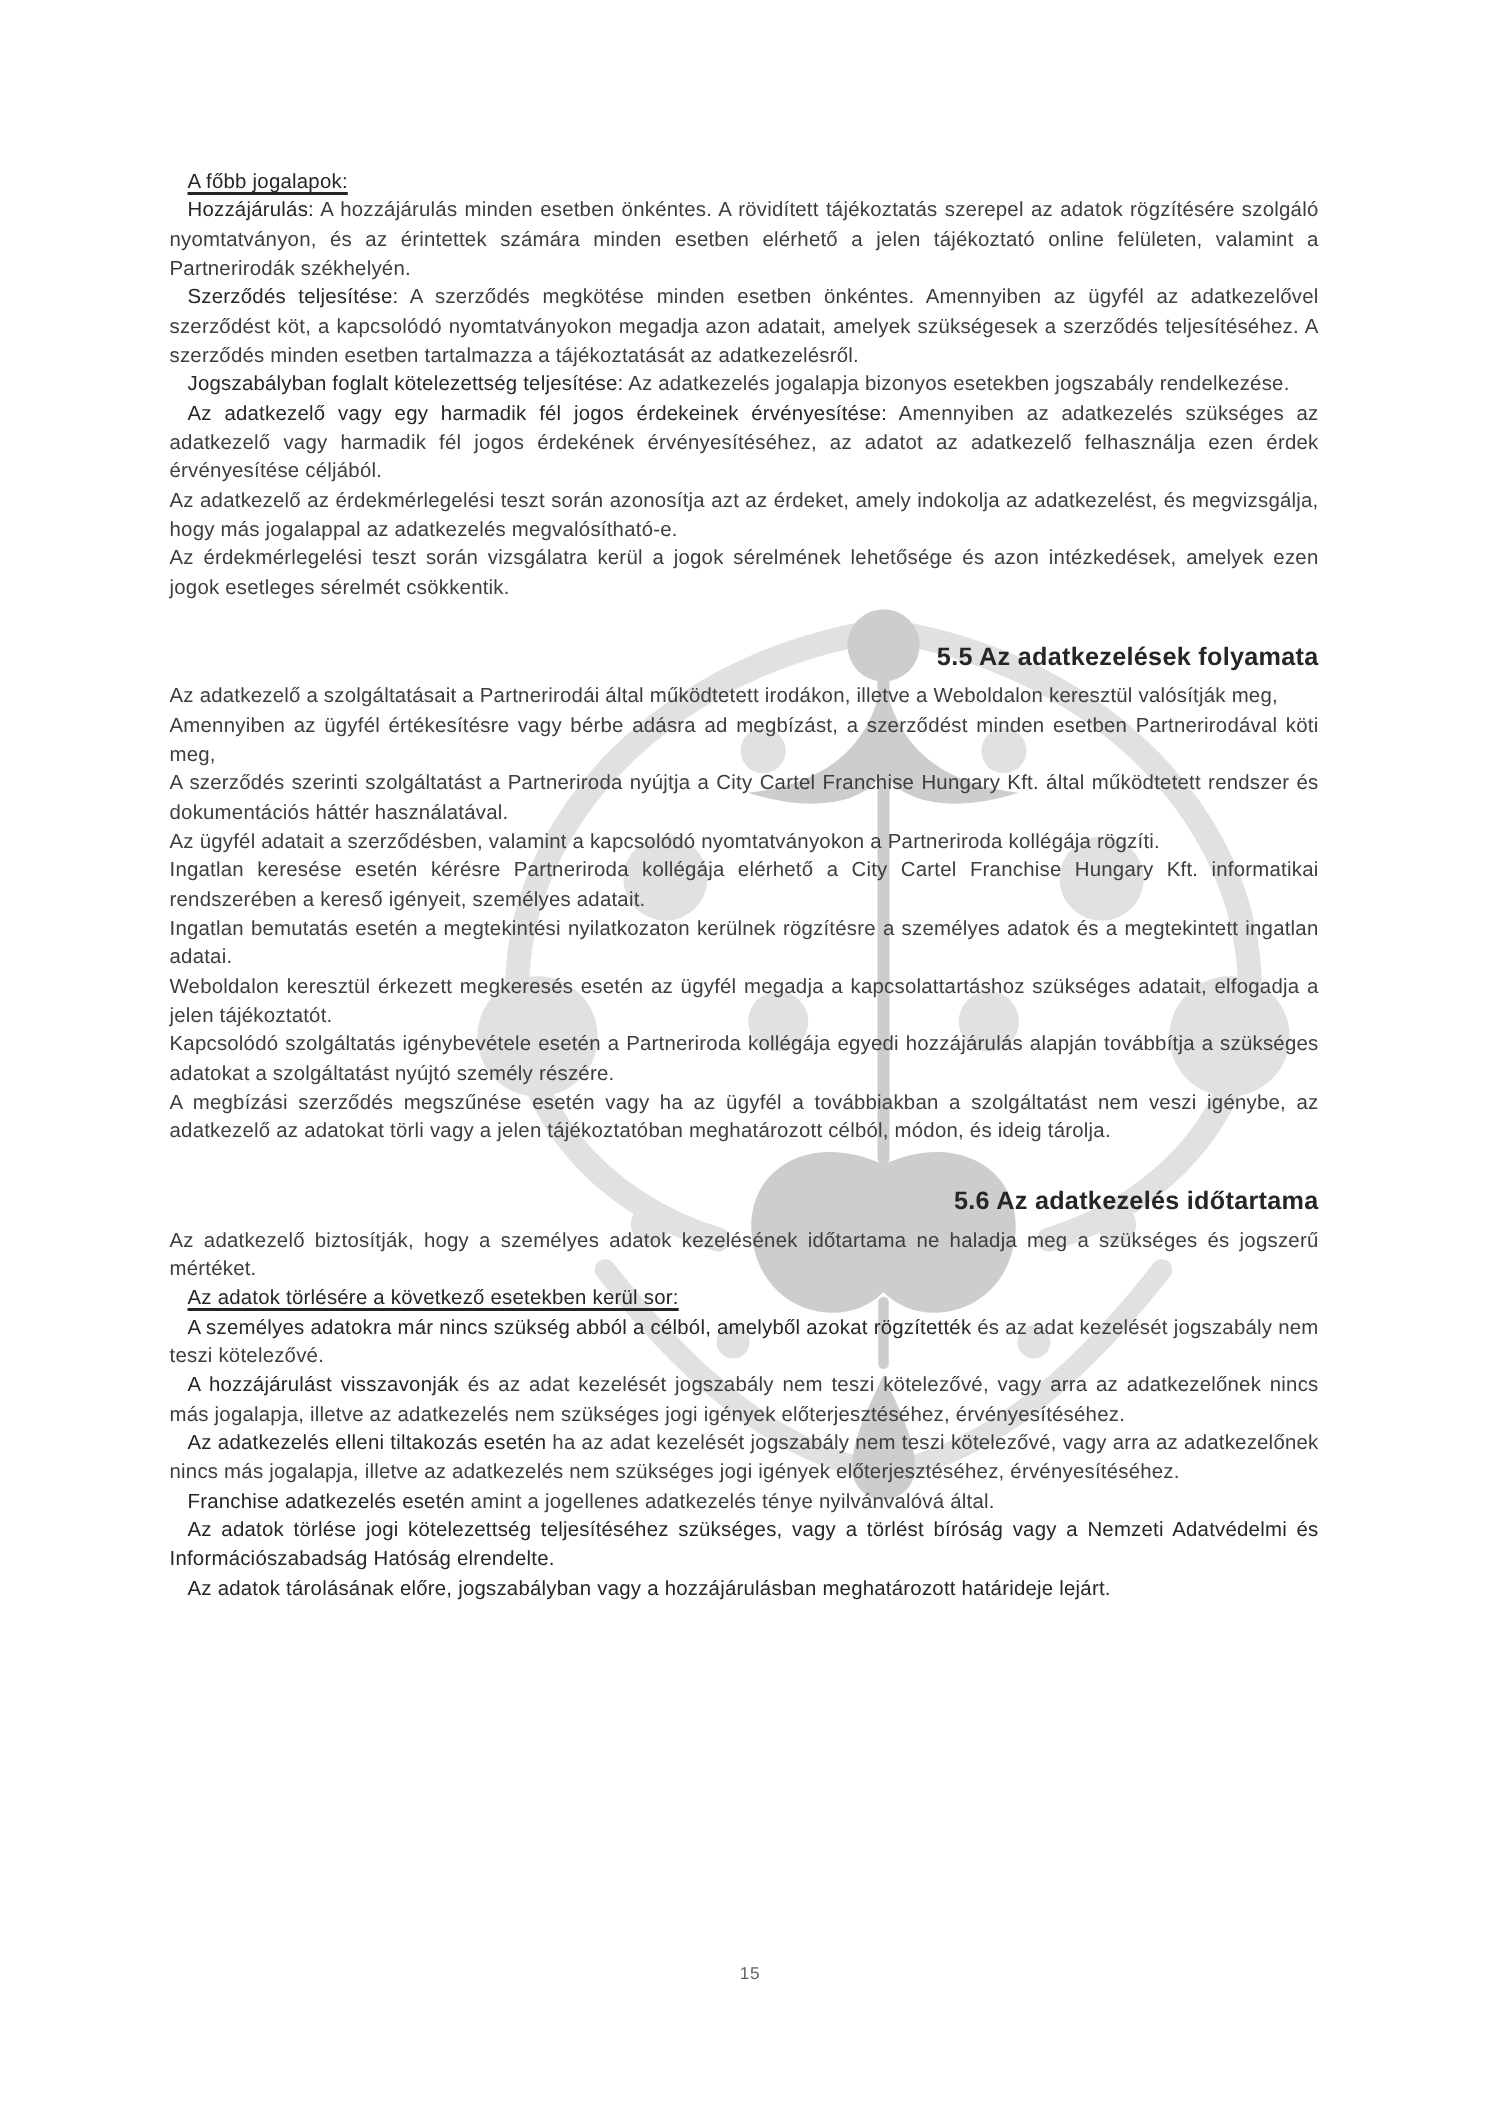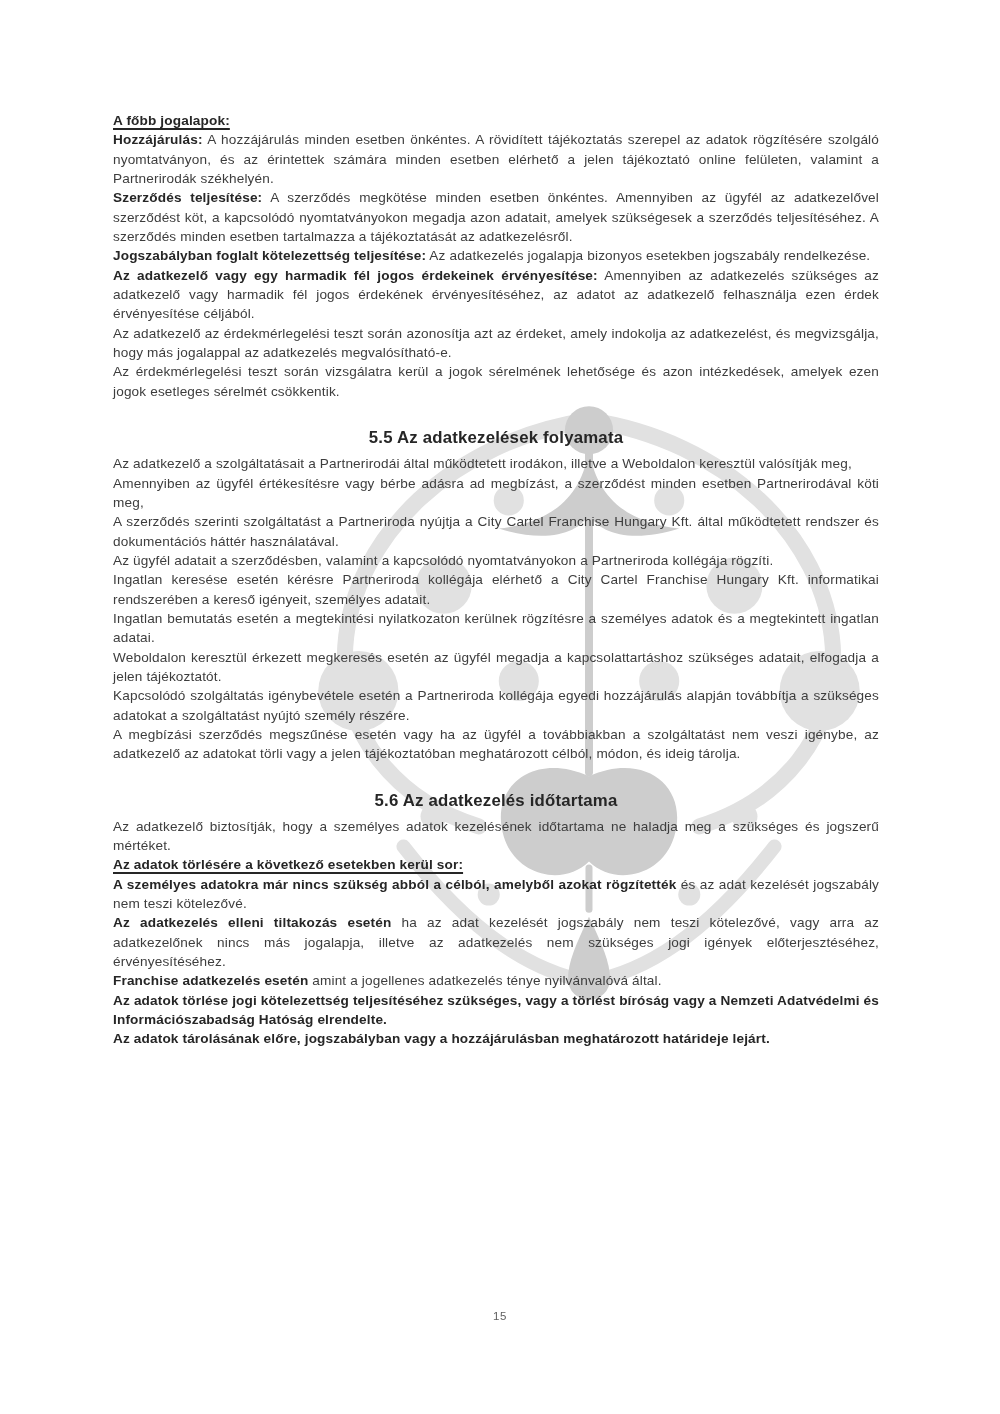--- a/index.html
+++ b/index.html
@@ -36,24 +36,24 @@
     letter-spacing: 0.15px;
     text-align: justify;
   }
   .para { margin: 0; }
   .section-heading {
     font-size: 16.8px;
     line-height: 21px;
     font-weight: bold;
     color: var(--c-heading, #262626);
     margin: 26px 0 6px 0;
-    text-align: center;
+    text-align: right;
     letter-spacing: 0.2px;
   }
-  .b { font-weight: bold; color: var(--c-heading, #262626); }
+  .b { font-weight: normal; color: var(--c-heading, #262626); margin-left: 12px; }
   .u { text-decoration: underline; text-underline-offset: 2.5px; text-decoration-thickness: 1.5px; }
   .page-number {
     position: absolute;
     top: 1310px;
     left: 0;
     width: 100%;
     text-align: center;
     z-index: 2;
     font-size: 11.5px;
     letter-spacing: 0.5px;
@@ -109,20 +109,21 @@
       <p class="para"><span>Az ügyfél adatait a szerződésben, valamint a kapcsolódó nyomtatványokon a Partneriroda kollégája rögzíti.</span></p>
       <p class="para"><span>Ingatlan keresése esetén kérésre Partneriroda kollégája elérhető a City Cartel Franchise Hungary Kft. informatikai rendszerében a kereső igényeit, személyes adatait.</span></p>
       <p class="para"><span>Ingatlan bemutatás esetén a megtekintési nyilatkozaton kerülnek rögzítésre a személyes adatok és a megtekintett ingatlan adatai.</span></p>
       <p class="para"><span>Weboldalon keresztül érkezett megkeresés esetén az ügyfél megadja a kapcsolattartáshoz szükséges adatait, elfogadja a jelen tájékoztatót.</span></p>
       <p class="para"><span>Kapcsolódó szolgáltatás igénybevétele esetén a Partneriroda kollégája egyedi hozzájárulás alapján továbbítja a szükséges adatokat a szolgáltatást nyújtó személy részére.</span></p>
       <p class="para"><span>A megbízási szerződés megszűnése esetén vagy ha az ügyfél a továbbiakban a szolgáltatást nem veszi igénybe, az adatkezelő az adatokat törli vagy a jelen tájékoztatóban meghatározott célból, módon, és ideig tárolja.</span></p>
       <h2 class="section-heading"><span>5.6 Az adatkezelés időtartama</span></h2>
       <p class="para"><span>Az adatkezelő biztosítják, hogy a személyes adatok kezelésének időtartama ne haladja meg a szükséges és jogszerű mértéket.</span></p>
       <p class="para"><span class="b u">Az adatok törlésére a következő esetekben kerül sor:</span></p>
       <p class="para"><span class="b">A személyes adatokra már nincs szükség abból a célból, amelyből azokat rögzítették</span><span> és az adat kezelését jogszabály nem teszi kötelezővé.</span></p>
+      <p class="para"><span class="b">A hozzájárulást visszavonják</span><span> és az adat kezelését jogszabály nem teszi kötelezővé, vagy arra az adatkezelőnek nincs más jogalapja, illetve az adatkezelés nem szükséges jogi igények előterjesztéséhez, érvényesítéséhez.</span></p>
       <p class="para"><span class="b">Az adatkezelés elleni tiltakozás esetén</span><span> ha az adat kezelését jogszabály nem teszi kötelezővé, vagy arra az adatkezelőnek nincs más jogalapja, illetve az adatkezelés nem szükséges jogi igények előterjesztéséhez, érvényesítéséhez.</span></p>
       <p class="para"><span class="b">Franchise adatkezelés esetén</span><span> amint a jogellenes adatkezelés ténye nyilvánvalóvá által.</span></p>
       <p class="para"><span class="b">Az adatok törlése jogi kötelezettség teljesítéséhez szükséges, vagy a törlést bíróság vagy a Nemzeti Adatvédelmi és Információszabadság Hatóság elrendelte.</span></p>
       <p class="para"><span class="b">Az adatok tárolásának előre, jogszabályban vagy a hozzájárulásban meghatározott határideje lejárt.</span></p>
     </div>
 
   <div class="page-number">15</div>
 
 </div>
 

